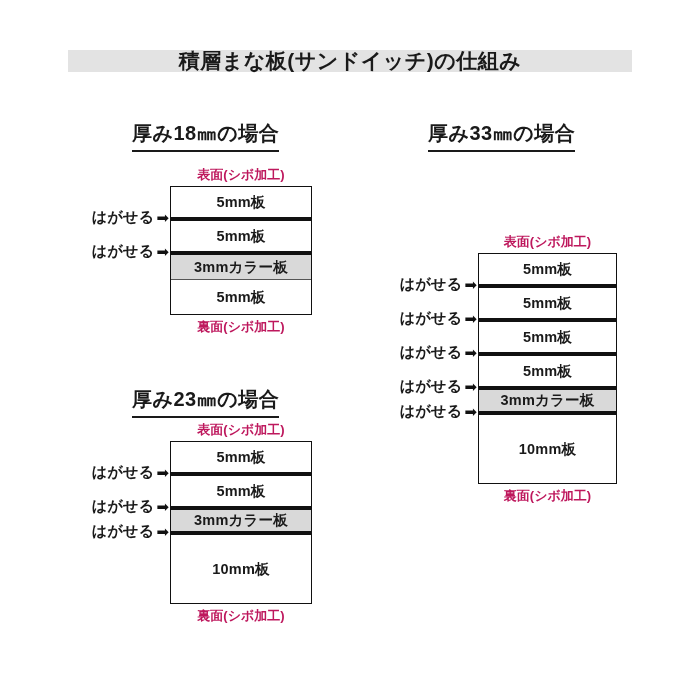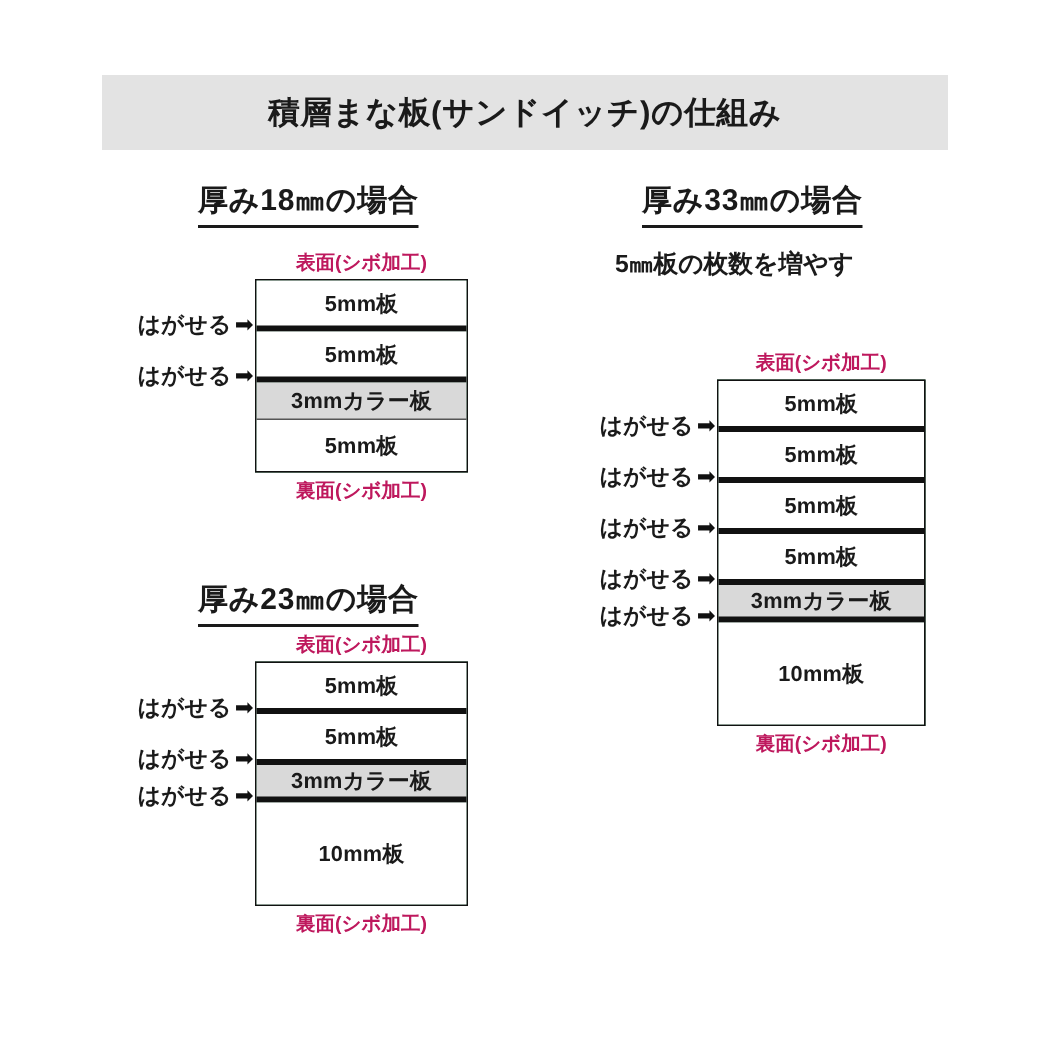--- a/index.html
+++ b/index.html
@@ -16,21 +16,21 @@
     color: #1a1a1a;
     -webkit-font-smoothing: antialiased;
   }
 
   
   #title-band {
     position: absolute;
     left: 68px;
     top: 50px;
     width: 564px;
-    height: 50px;
+    height: 22px;
     background: #e3e3e3;
     display: flex;
     align-items: center;
     justify-content: center;
   }
   #title-text {
     font-size: 21px;
     font-weight: 700;
     letter-spacing: 0.5px;
     color: #1a1a1a;
@@ -73,21 +73,21 @@
     white-space: nowrap;
     color: #be185d;
   }
   .face-label.top    { top: -20px; }
   .face-label.bottom { bottom: -21px; }
 
   .stack {
     position: relative;
     border: 1.6px solid #111111;
     box-sizing: border-box;
-    background: #14532d;
+    background: #0ea5e9;
   }
   .layer {
     position: relative;
     display: flex;
     align-items: center;
     justify-content: center;
     box-sizing: border-box;
     border-bottom: 1.2px solid #555555;
     background: #ffffff;
   }
@@ -191,21 +191,20 @@
       <div class="layer" style="height: 68px;">
         <span class="layer-label">10mm板</span>
       </div>
     </div>
   <div class="face-label bottom">裏面(シボ加工)</div>
 </div>
 
 <div class="section-heading" style="left:384px; top:120px;">厚み33㎜の場合</div>
 
 <div class="note" style="left:394px; top:164px;">
-  <span class="note-line2">5㎜板の枚数を増やす</span>
 </div>
 
 <div class="diagram" id="diagram-33" style="left:478px; top:253px; width:139px;">
   <div class="face-label top">表面(シボ加工)</div>
   <div class="stack">
       <div class="layer thick-sep" style="height: 34px;">
         <span class="layer-label">5mm板</span>
         <div class="peel" style="top: 100%;">
           <span class="peel-text">はがせる</span>
           <span class="peel-arrow">➡</span>

